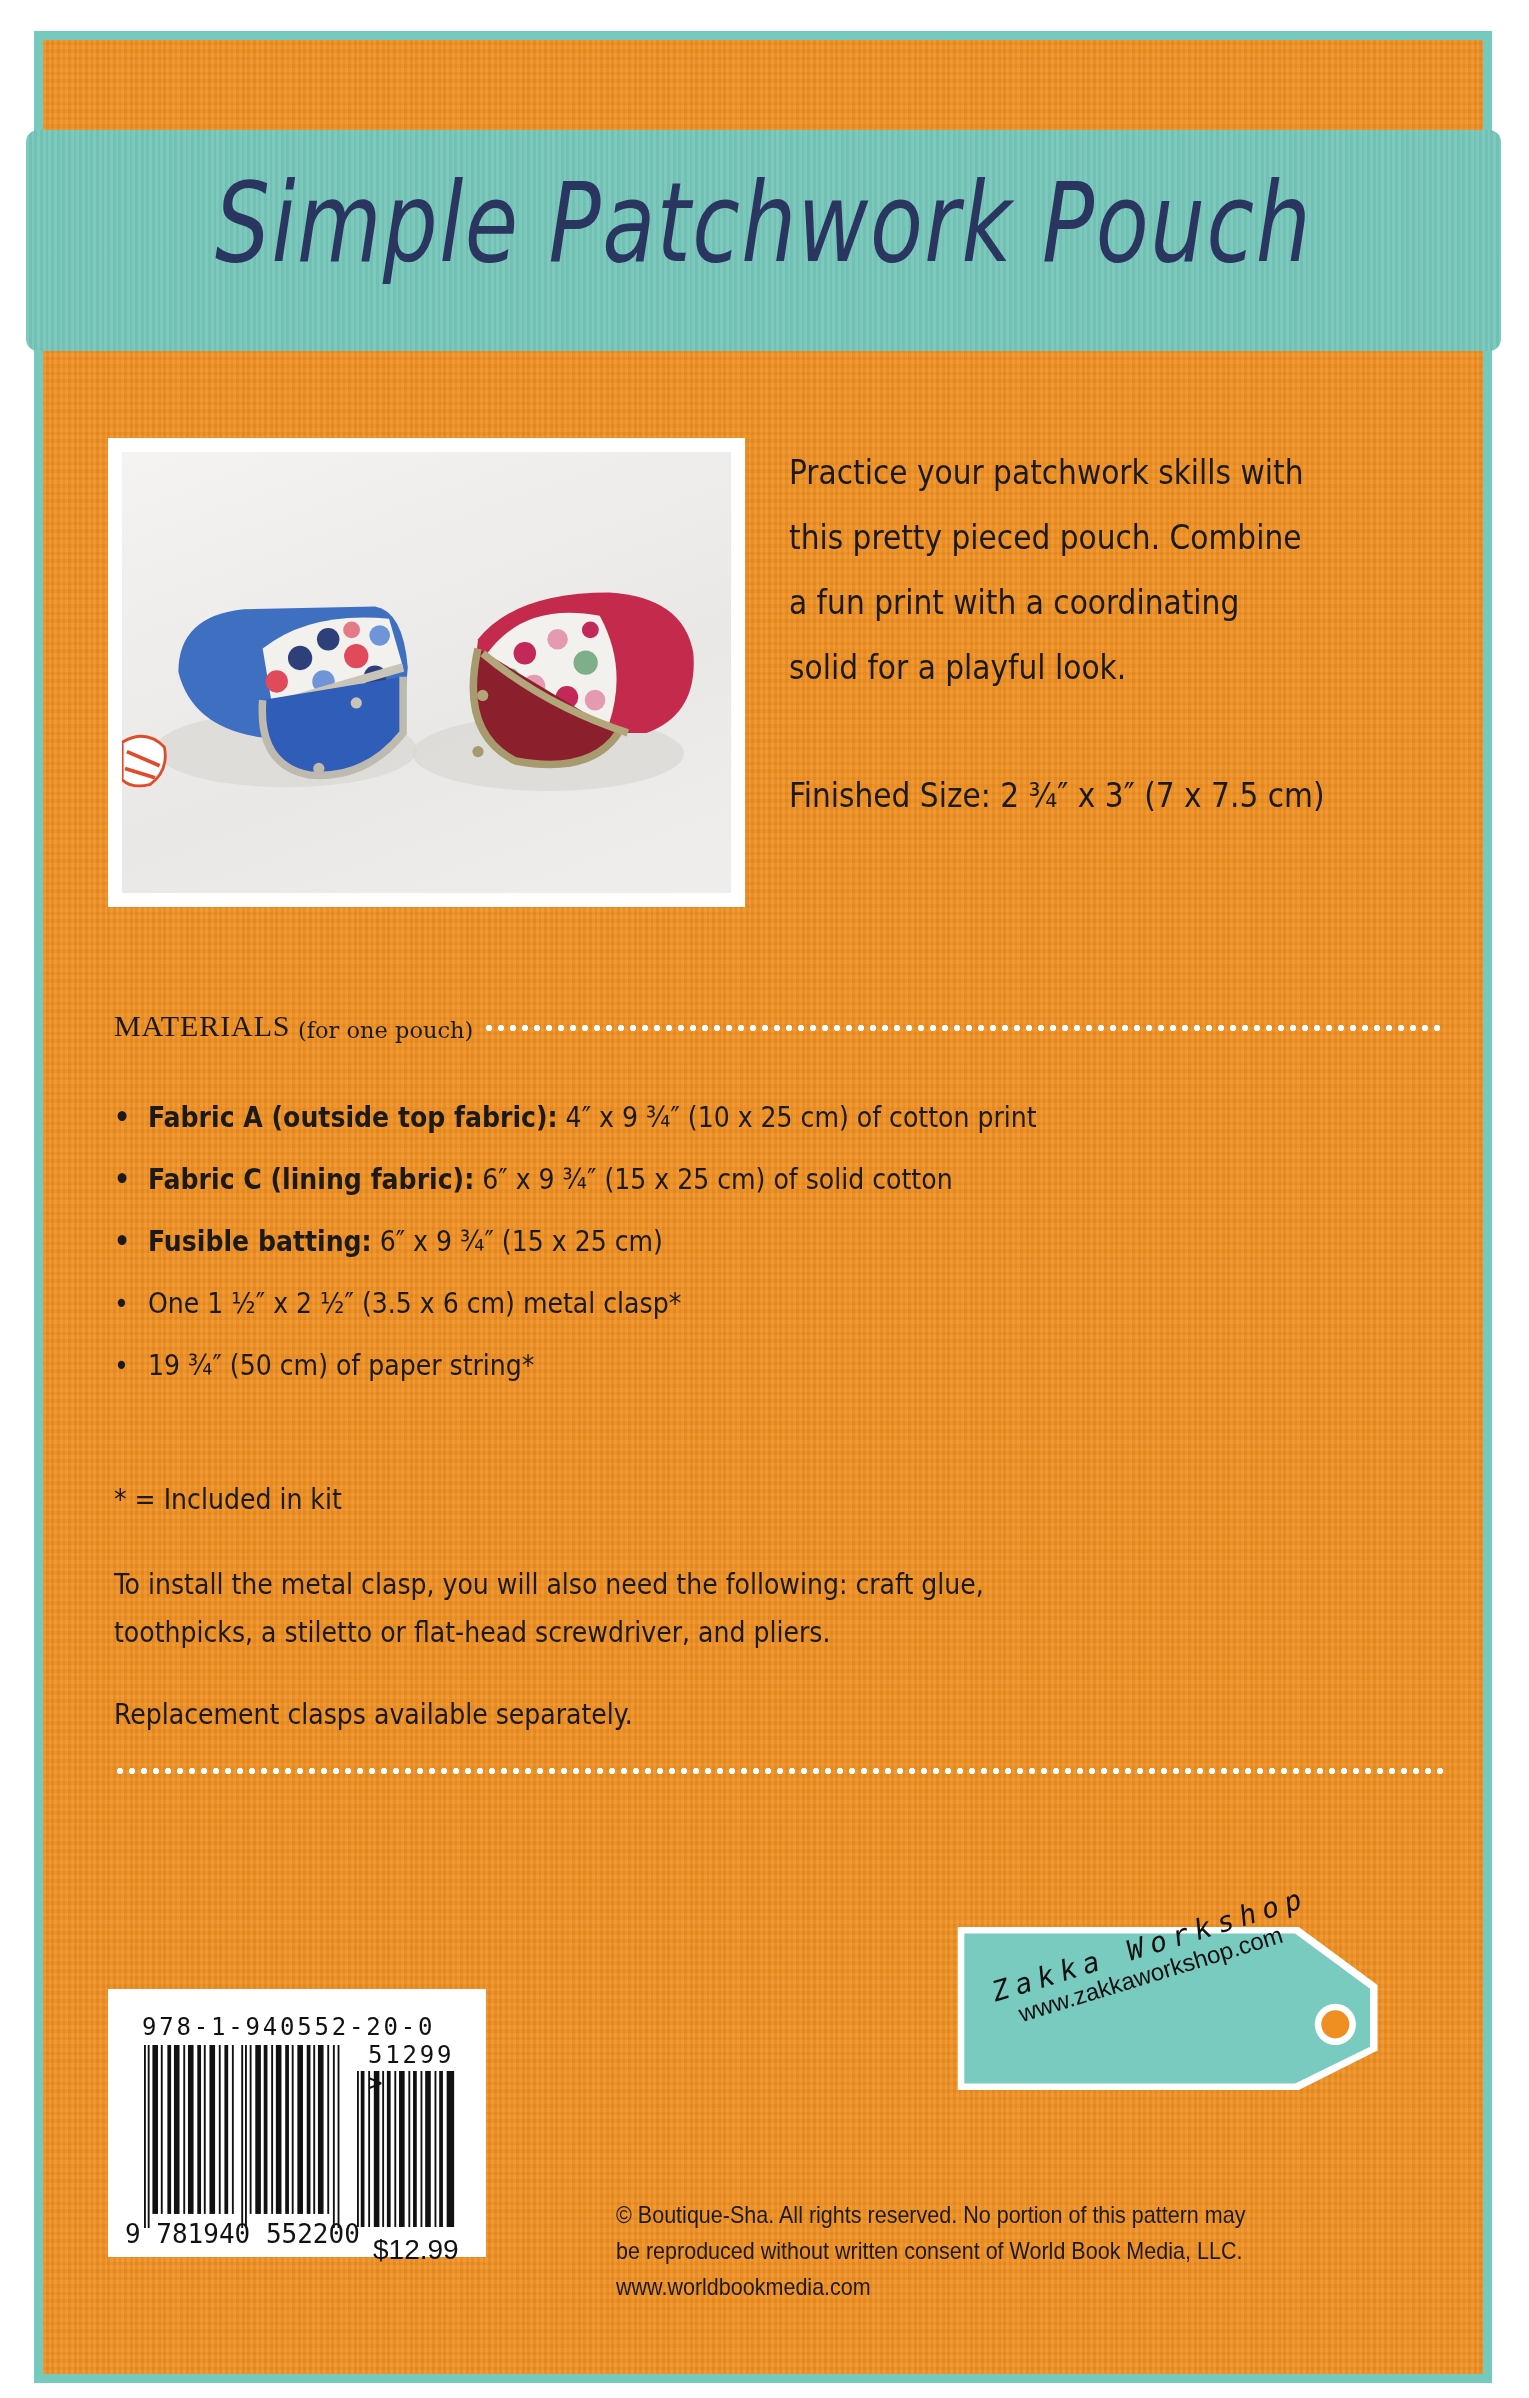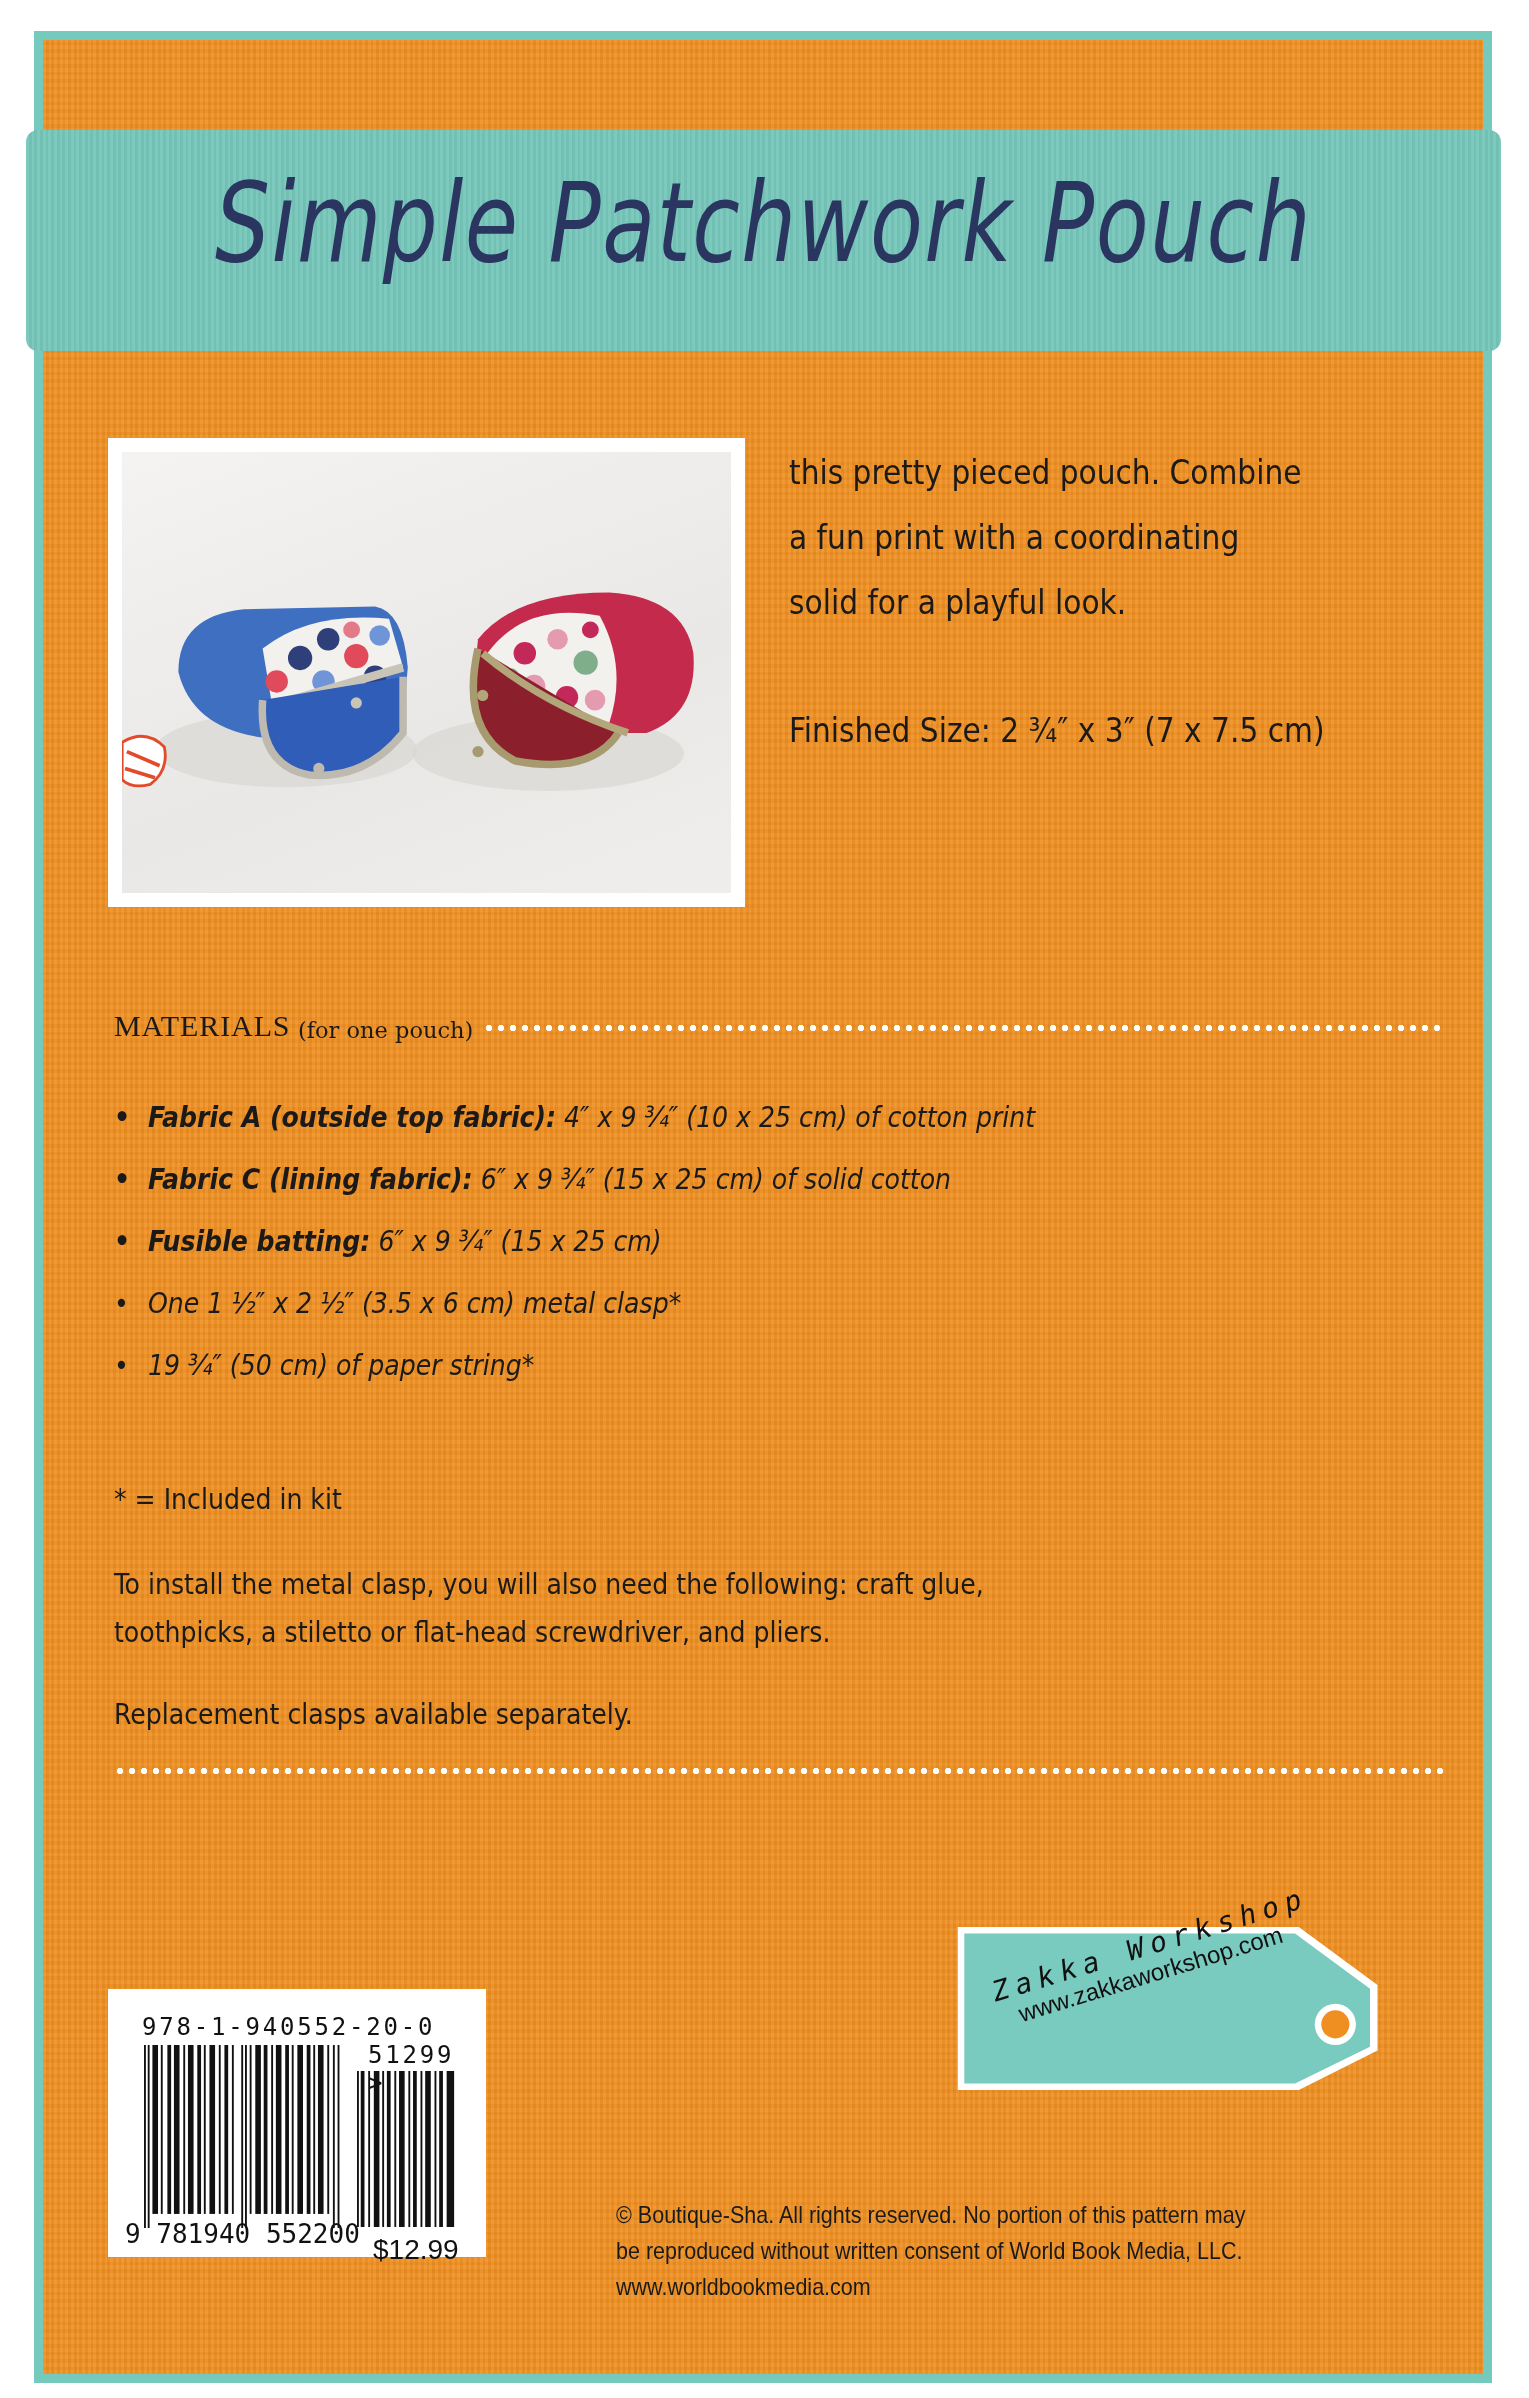--- a/index.html
+++ b/index.html
@@ -54,21 +54,21 @@
   .dots {
     flex: 1; height: 7.5px; margin-left: 9.4px; margin-bottom: 11.2px;
     background-image: radial-gradient(circle, #ffffff 2.8px, transparent 3.3px);
     background-size: 12px 7.5px; background-repeat: repeat-x;
   }
   .dots-line {
     position: absolute; left: 114px; top: 1767px; width: 1329px; height: 7.5px;
     background-image: radial-gradient(circle, #ffffff 2.8px, transparent 3.3px);
     background-size: 12px 7.5px; background-repeat: repeat-x;
   }
-  ul.mat { position: absolute; left: 114px; top: 1087px; margin: 0; padding: 0; list-style: none; font-style: italic; }
+  ul.mat { position: absolute; left: 114px; top: 1087px; margin: 0; padding: 0; list-style: none; }
   ul.mat li {
     font-size: 28px; line-height: 62px; color: #1c1a18; white-space: nowrap;
     font-family: "DejaVu Sans Condensed", "DejaVu Sans", sans-serif; font-weight: 300;
   }
   ul.mat li .bullet { display: inline-block; width: 34px; font-weight: 700; }
   ul.mat li b { font-weight: 700; }
   .note { position: absolute; left: 114px; font-size: 28px; color: #1c1a18; line-height: 51px;
     font-family: "DejaVu Sans Condensed", "DejaVu Sans", sans-serif; }
   .barcode-box {
     position: absolute; left: 108px; top: 1989px; width: 378px; height: 268px; background: #fff;
@@ -136,20 +136,21 @@
       <circle cx="385" cy="260" r="6" fill="#b3a67a"></circle>
         <circle cx="380" cy="320" r="6" fill="#a79a6e"></circle>
 
       <path d="M0 310 Q25 295 45 315 Q50 340 30 355 Q10 360 0 350 Z" fill="#ffffff" stroke="#e24a2a" stroke-width="3"></path>
       <path d="M5 320 L40 335 M3 338 L35 348" stroke="#e24a2a" stroke-width="4"></path>
     </svg>
   </div>
 </div>
 
 <div class="desc">
+  <p>Practice your patchwork skills with</p>
   <p>this pretty pieced pouch. Combine</p>
   <p>a fun print with a coordinating</p>
   <p>solid for a playful look.</p>
   <p class="size">Finished Size: 2 ¾″ x 3″ (7 x 7.5 cm)</p>
 </div>
 
 <div class="materials-head">
   <span class="mh-title">MATERIALS</span>
   <span class="mh-sub">(for one pouch)</span>
   <span class="dots"></span>

